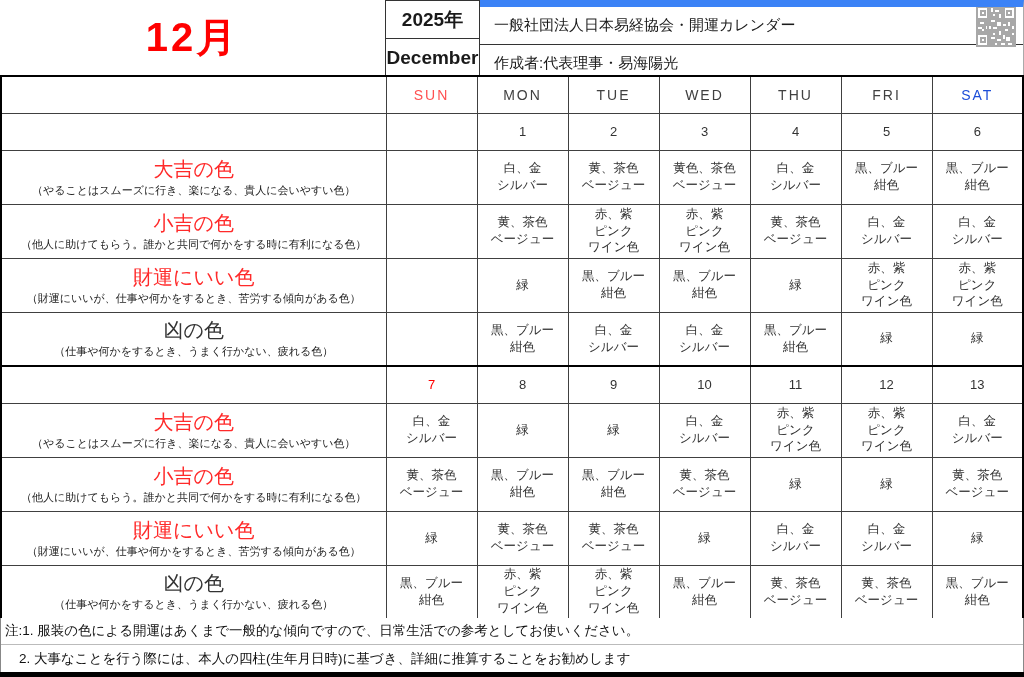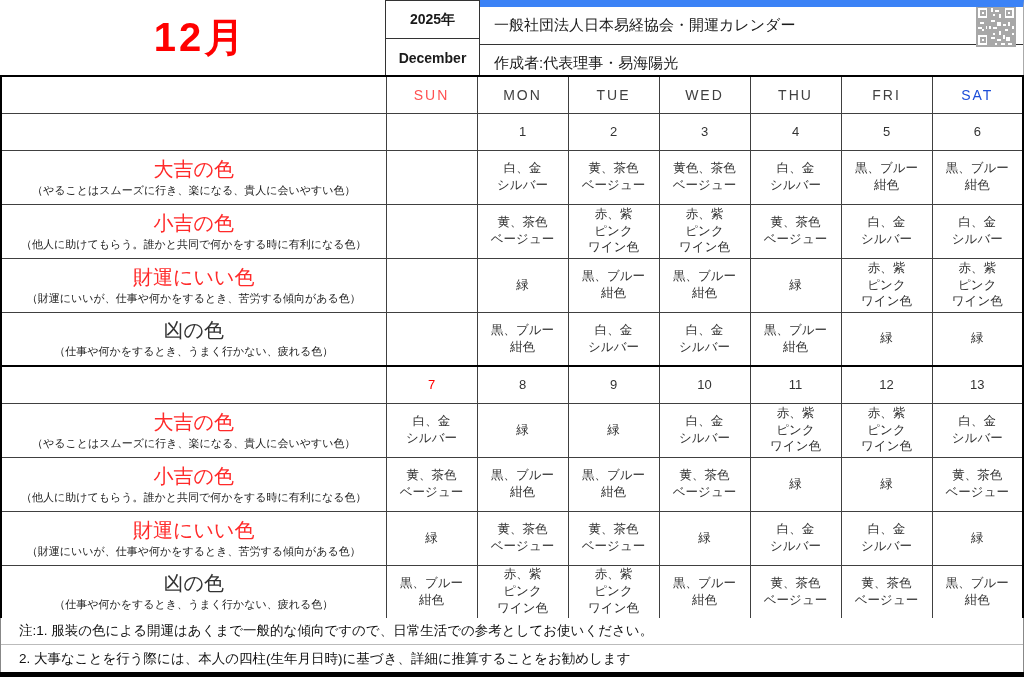--- a/index.html
+++ b/index.html
@@ -1,26 +1,26 @@
 <!DOCTYPE html>
 <html><head>
 <meta charset="utf-8">
 <style>
   html,body{margin:0;padding:0;background:#fff;}
   .page{position:relative;width:1024px;height:677px;background:#fff;overflow:hidden;
         font-family:"Liberation Sans","DejaVu Sans",sans-serif;color:#333;}
 
   
   .month-area{position:absolute;left:0;top:0;width:385px;height:75px;
-              display:flex;align-items:center;justify-content:center;padding-left:8px;}
+              display:flex;align-items:center;justify-content:center;}
   .month-text{font-size:40px;font-weight:bold;color:#ff0000;letter-spacing:3px;}
   .year-area{position:absolute;left:385px;top:0;width:95px;height:75px;box-sizing:border-box;
              border:1px solid #333;border-bottom:none;}
   .year-cell,.monthen-cell{height:37px;display:flex;align-items:center;justify-content:center;
-             font-weight:bold;font-size:14px;color:#1a1a1a;}
+             font-weight:bold;font-size:19px;color:#1a1a1a;}
   .year-cell{border-bottom:1px solid #333;}
   .org-area{position:absolute;left:480px;top:0;right:0;height:75px;box-sizing:border-box;
             border-top:7px solid #3b82f6;border-right:1px solid #aaa;}
   .org-title,.author{height:37px;display:flex;align-items:center;padding-left:14px;
             font-size:15px;color:#1a1a1a;}
   .org-title{border-bottom:1px solid #333;}
   .qr{position:absolute;top:5px;right:8px;z-index:2;line-height:0;}
 
   
   .cal{position:absolute;top:75px;left:0;width:1024px;border-collapse:collapse;
@@ -35,21 +35,21 @@
   .date-row.week-start td{border-top:2px solid #000;}
   .cat-row{height:54px;}
   .cat-label{padding:2px 6px;}
   .cat-title{font-size:20px;line-height:1.25;}
   .cat-desc{font-size:11px;color:#222;margin-top:1px;}
   .color-cell{font-size:12.5px;line-height:1.35;white-space:pre-line;color:#333;padding:1px;}
 
   
   .notes{position:absolute;top:618px;left:0;width:1024px;box-sizing:border-box;
          border-left:1px solid #888;border-right:1px solid #888;background:#fff;}
-  .note{height:27px;display:flex;align-items:center;padding-left:18px;
+  .note{height:27px;display:flex;align-items:center;padding-left:4px;
         font-size:13.5px;color:#111;border-bottom:1px solid #bbb;box-sizing:border-box;}
   .note.last{border-bottom:none;}
   .note.indent{padding-left:18px;}
   .bottom-bar{position:absolute;left:0;bottom:0;width:1024px;height:5px;background:#000;}
 </style>
 </head>
 <body>
 
 <div class="page">
 

